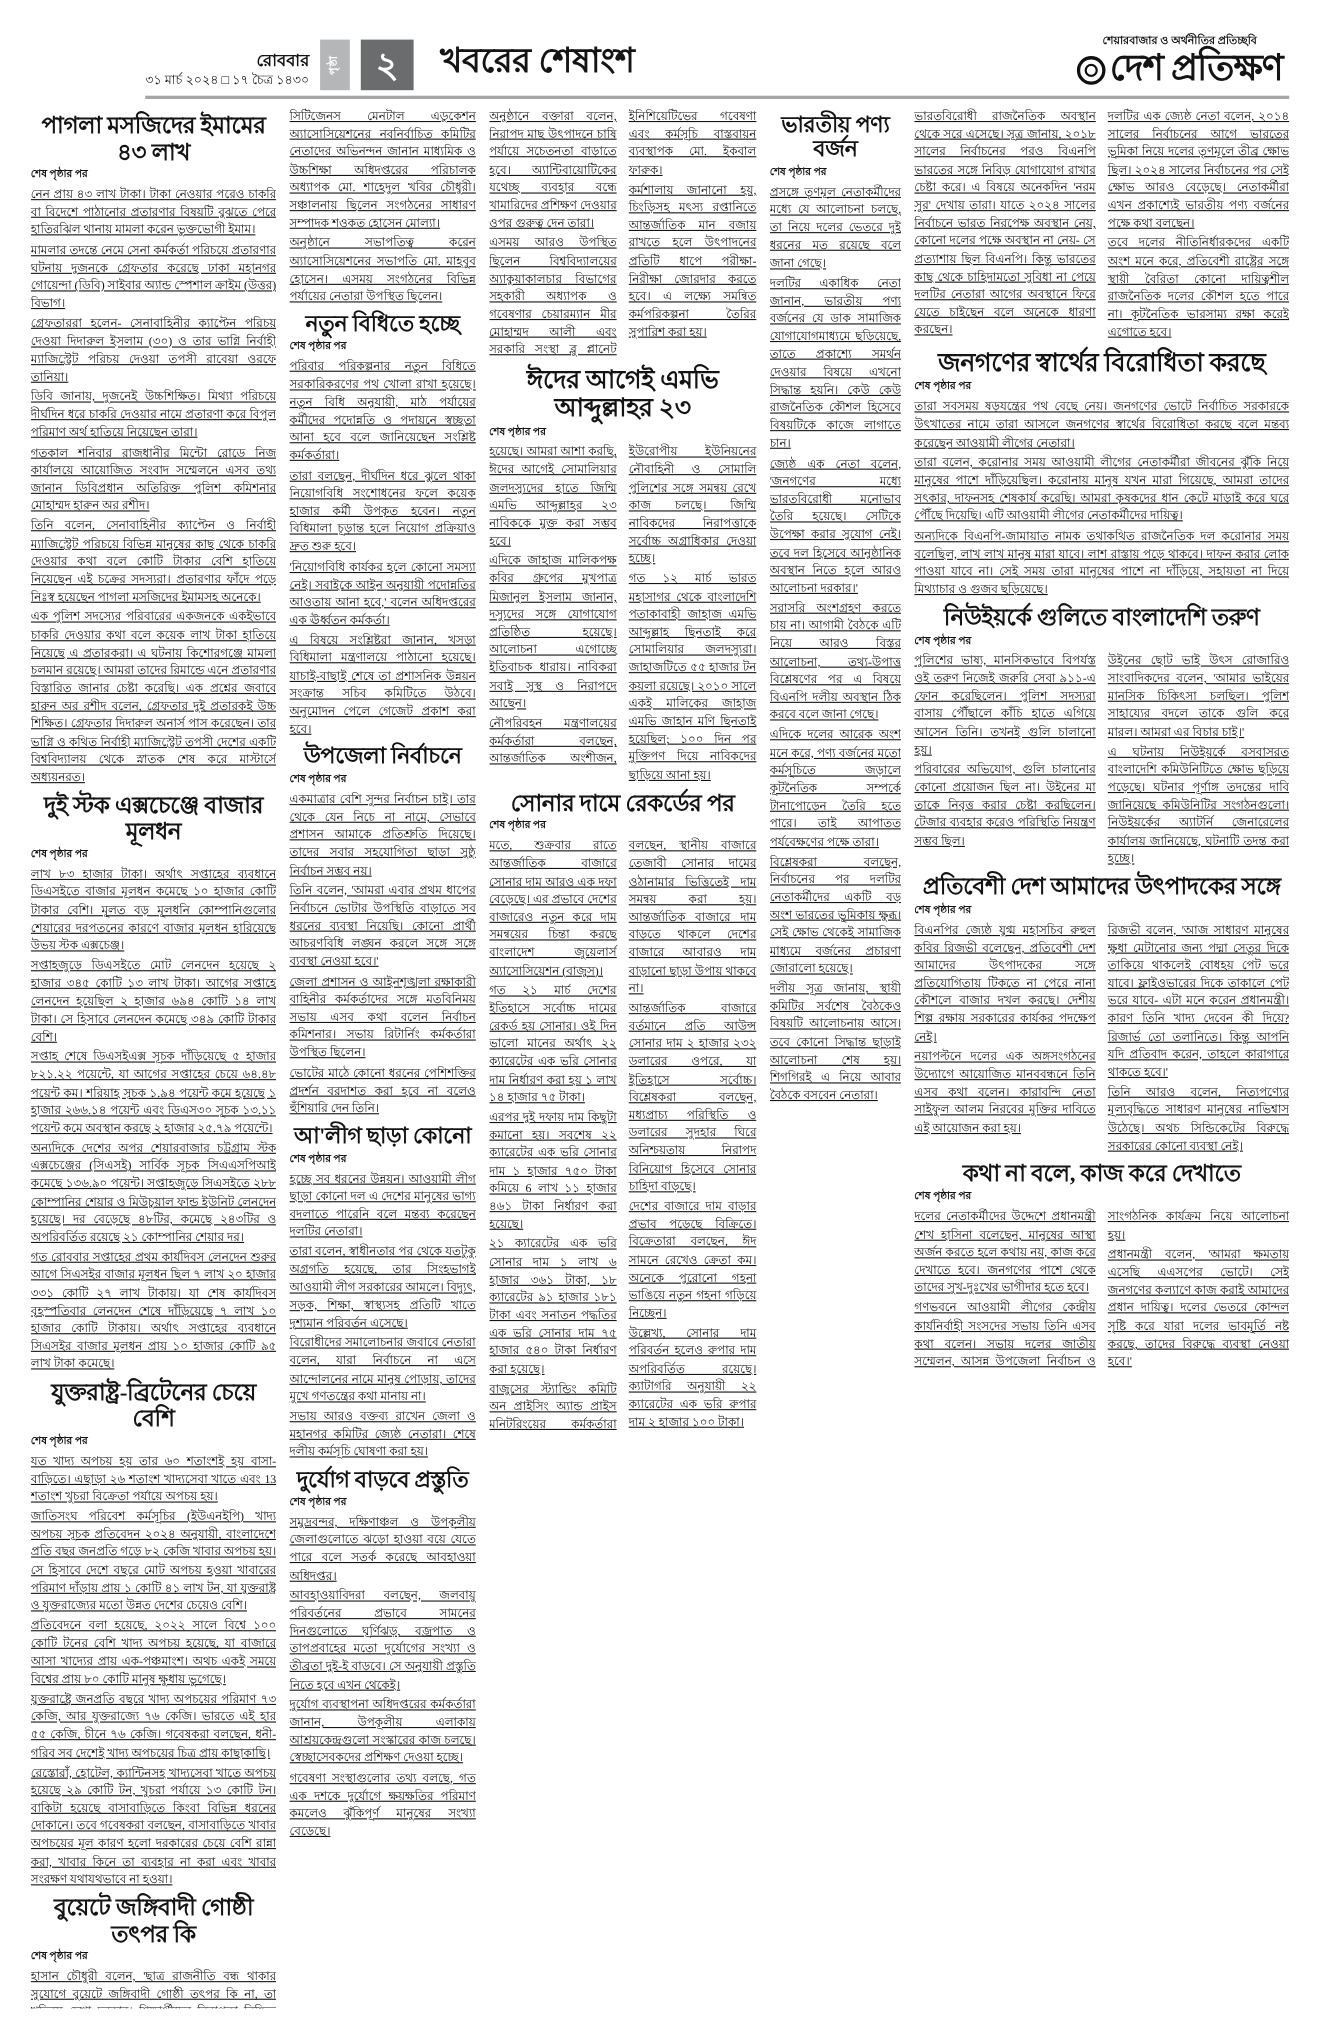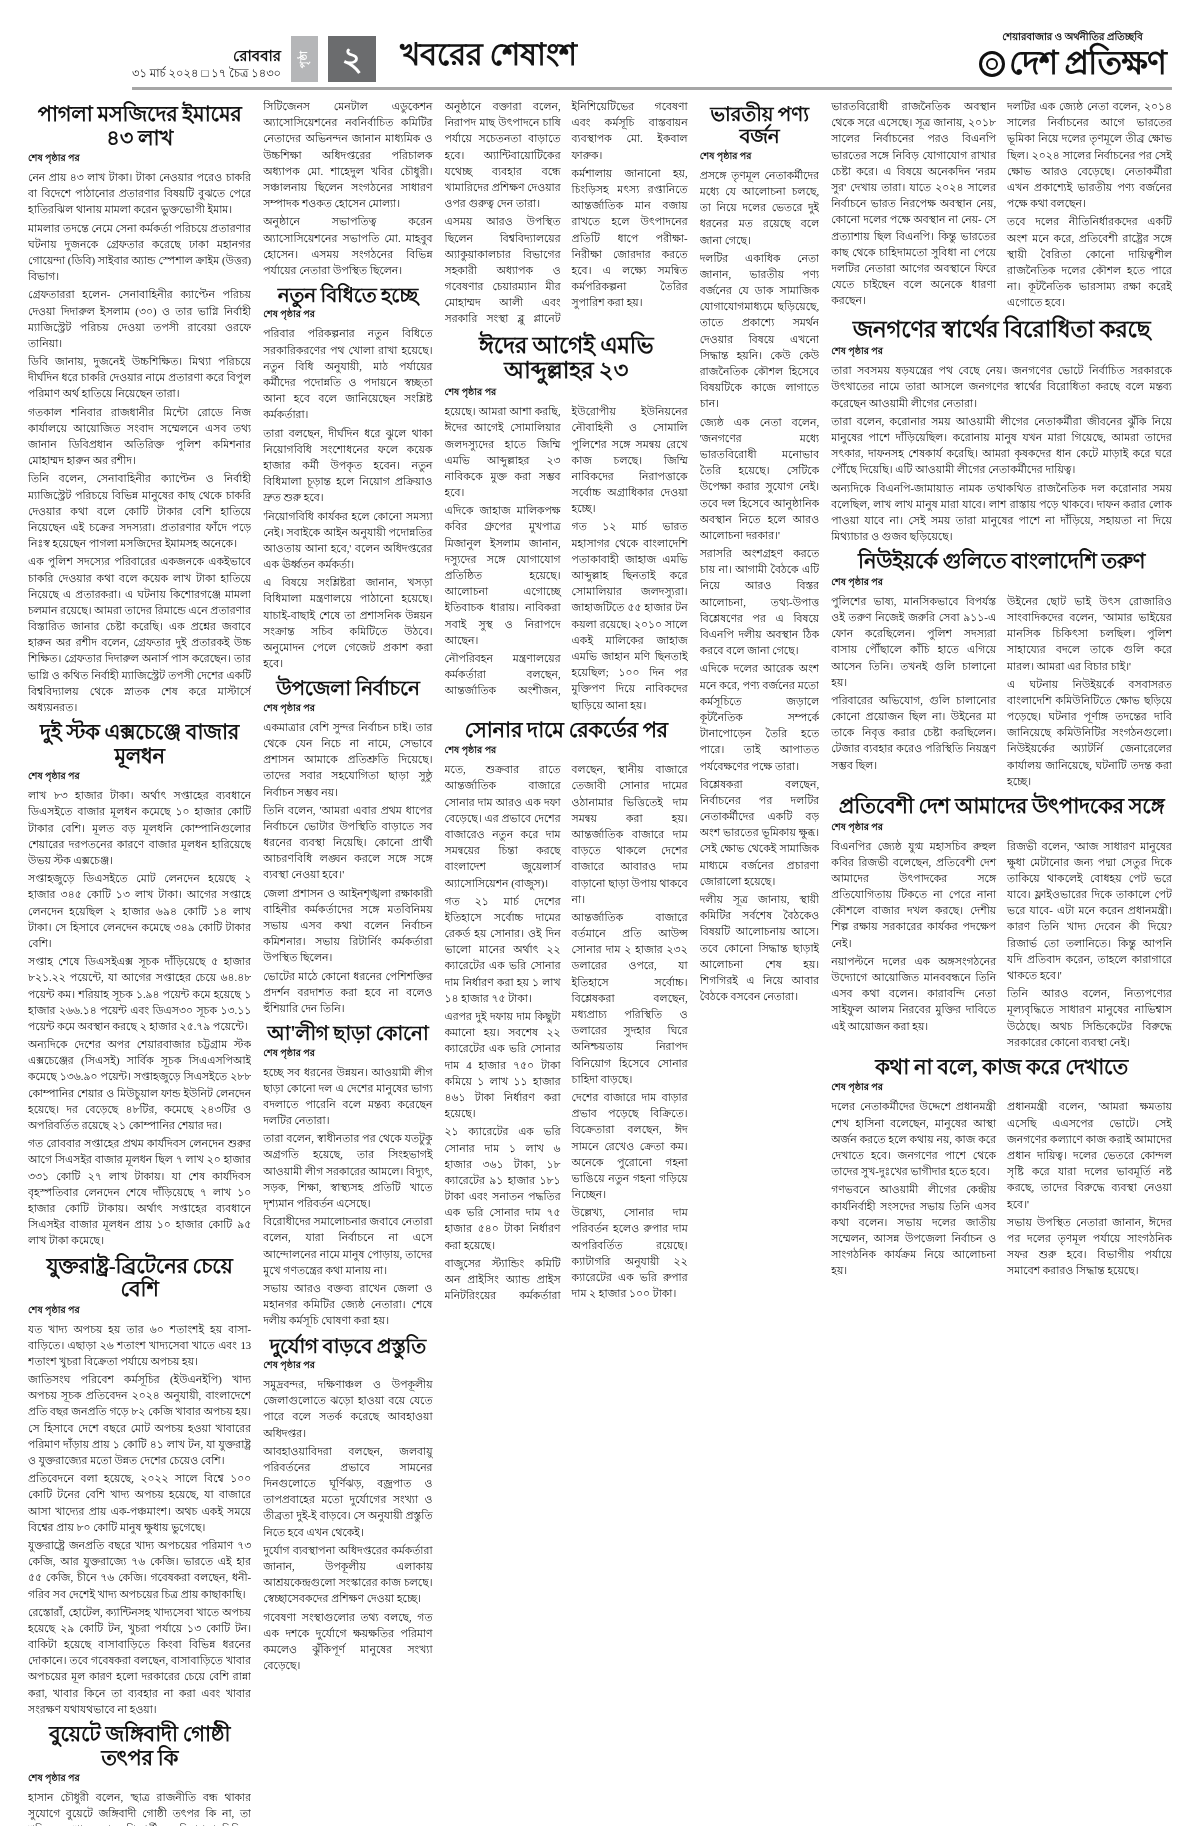--- a/index.html
+++ b/index.html
@@ -36,21 +36,21 @@
   .lane-3 { width:244px; }
   .lane-4 { width:120px; }
   .lane-5 { width:342px; }
   article { margin-bottom:6px; }
   .headline { text-align:center; font-weight:bold; line-height:1.12; margin:5px 0 1px; letter-spacing:-0.3px; }
   .size-lg { font-size:21px; }
   .size-md { font-size:20px; }
   .size-sm { font-size:20px; }
   .size-xl { font-size:23px; }
   .continued { text-align:left; font-size:9.5px; font-weight:bold; margin:0 0 3px; }
-  .body { font-size:10.8px; line-height:1.5; text-align:justify; }
+  .body { font-size:10.8px; line-height:1.5; text-align:justify;text-decoration:underline; }
   .body p { margin-bottom:2px; }
   .twocol { column-count:2; column-gap:11px; }
 </style>
 </head>
 <body>
 
 <div class="page">
 
   <div class="header">
     <div class="date-block">
@@ -186,21 +186,21 @@
             <p>নৌপরিবহন মন্ত্রণালয়ের কর্মকর্তারা বলছেন, আন্তর্জাতিক অংশীজন, ইউরোপীয় ইউনিয়নের নৌবাহিনী ও সোমালি পুলিশের সঙ্গে সমন্বয় রেখে কাজ চলছে। জিম্মি নাবিকদের নিরাপত্তাকে সর্বোচ্চ অগ্রাধিকার দেওয়া হচ্ছে।</p>
             <p>গত ১২ মার্চ ভারত মহাসাগর থেকে বাংলাদেশি পতাকাবাহী জাহাজ এমভি আব্দুল্লাহ ছিনতাই করে সোমালিয়ার জলদস্যুরা। জাহাজটিতে ৫৫ হাজার টন কয়লা রয়েছে। ২০১০ সালে একই মালিকের জাহাজ এমভি জাহান মণি ছিনতাই হয়েছিল; ১০০ দিন পর মুক্তিপণ দিয়ে নাবিকদের ছাড়িয়ে আনা হয়।</p>
           </div>
         </article>
         <article>
           <h2 class="headline size-lg">সোনার দামে রেকর্ডের পর</h2>
           <div class="continued">শেষ পৃষ্ঠার পর</div>
           <div class="body twocol">
             <p>মতে, শুক্রবার রাতে আন্তর্জাতিক বাজারে সোনার দাম আরও এক দফা বেড়েছে। এর প্রভাবে দেশের বাজারেও নতুন করে দাম সমন্বয়ের চিন্তা করছে বাংলাদেশ জুয়েলার্স অ্যাসোসিয়েশন (বাজুস)।</p>
             <p>গত ২১ মার্চ দেশের ইতিহাসে সর্বোচ্চ দামের রেকর্ড হয় সোনার। ওই দিন ভালো মানের অর্থাৎ ২২ ক্যারেটের এক ভরি সোনার দাম নির্ধারণ করা হয় ১ লাখ ১৪ হাজার ৭৫ টাকা।</p>
-            <p>এরপর দুই দফায় দাম কিছুটা কমানো হয়। সবশেষ ২২ ক্যারেটের এক ভরি সোনার দাম 4 হাজার ৭৫০ টাকা কমিয়ে ১ লাখ ১১ হাজার ৪৬১ টাকা নির্ধারণ করা হয়েছে।</p>
+            <p>এরপর দুই দফায় দাম কিছুটা কমানো হয়। সবশেষ ২২ ক্যারেটের এক ভরি সোনার দাম ১ হাজার ৭৫০ টাকা কমিয়ে 6 লাখ ১১ হাজার ৪৬১ টাকা নির্ধারণ করা হয়েছে।</p>
             <p>২১ ক্যারেটের এক ভরি সোনার দাম ১ লাখ ৬ হাজার ৩৬১ টাকা, ১৮ ক্যারেটের ৯১ হাজার ১৮১ টাকা এবং সনাতন পদ্ধতির এক ভরি সোনার দাম ৭৫ হাজার ৫৪০ টাকা নির্ধারণ করা হয়েছে।</p>
             <p>বাজুসের স্ট্যান্ডিং কমিটি অন প্রাইসিং অ্যান্ড প্রাইস মনিটরিংয়ের কর্মকর্তারা বলছেন, স্থানীয় বাজারে তেজাবী সোনার দামের ওঠানামার ভিত্তিতেই দাম সমন্বয় করা হয়। আন্তর্জাতিক বাজারে দাম বাড়তে থাকলে দেশের বাজারে আবারও দাম বাড়ানো ছাড়া উপায় থাকবে না।</p>
             <p>আন্তর্জাতিক বাজারে বর্তমানে প্রতি আউন্স সোনার দাম ২ হাজার ২৩২ ডলারের ওপরে, যা ইতিহাসে সর্বোচ্চ। বিশ্লেষকরা বলছেন, মধ্যপ্রাচ্য পরিস্থিতি ও ডলারের সুদহার ঘিরে অনিশ্চয়তায় নিরাপদ বিনিয়োগ হিসেবে সোনার চাহিদা বাড়ছে।</p>
             <p>দেশের বাজারে দাম বাড়ার প্রভাব পড়েছে বিক্রিতে। বিক্রেতারা বলছেন, ঈদ সামনে রেখেও ক্রেতা কম। অনেকে পুরোনো গহনা ভাঙিয়ে নতুন গহনা গড়িয়ে নিচ্ছেন।</p>
             <p>উল্লেখ্য, সোনার দাম পরিবর্তন হলেও রুপার দাম অপরিবর্তিত রয়েছে। ক্যাটাগরি অনুযায়ী ২২ ক্যারেটের এক ভরি রুপার দাম ২ হাজার ১০০ টাকা।</p>
           </div>
         </article>
       </div>
       <div class="lane lane-4">
         <article>
@@ -254,19 +254,18 @@
             <p>তিনি আরও বলেন, নিত্যপণ্যের মূল্যবৃদ্ধিতে সাধারণ মানুষের নাভিশ্বাস উঠেছে। অথচ সিন্ডিকেটের বিরুদ্ধে সরকারের কোনো ব্যবস্থা নেই।</p>
           </div>
         </article>
         <article>
           <h2 class="headline size-lg">কথা না বলে, কাজ করে দেখাতে</h2>
           <div class="continued">শেষ পৃষ্ঠার পর</div>
           <div class="body twocol">
             <p>দলের নেতাকর্মীদের উদ্দেশে প্রধানমন্ত্রী শেখ হাসিনা বলেছেন, মানুষের আস্থা অর্জন করতে হলে কথায় নয়, কাজ করে দেখাতে হবে। জনগণের পাশে থেকে তাদের সুখ-দুঃখের ভাগীদার হতে হবে।</p>
             <p>গণভবনে আওয়ামী লীগের কেন্দ্রীয় কার্যনির্বাহী সংসদের সভায় তিনি এসব কথা বলেন। সভায় দলের জাতীয় সম্মেলন, আসন্ন উপজেলা নির্বাচন ও সাংগঠনিক কার্যক্রম নিয়ে আলোচনা হয়।</p>
             <p>প্রধানমন্ত্রী বলেন, 'আমরা ক্ষমতায় এসেছি এএসপের ভোটে। সেই জনগণের কল্যাণে কাজ করাই আমাদের প্রধান দায়িত্ব। দলের ভেতরে কোন্দল সৃষ্টি করে যারা দলের ভাবমূর্তি নষ্ট করছে, তাদের বিরুদ্ধে ব্যবস্থা নেওয়া হবে।'</p>
-            <p>সভায় উপস্থিত নেতারা জানান, ঈদের পর দলের তৃণমূল পর্যায়ে সাংগঠনিক সফর শুরু হবে। বিভাগীয় পর্যায়ে সমাবেশ করারও সিদ্ধান্ত হয়েছে।</p>
           </div>
         </article>
       </div>
     </div>
 
 </div>
 
 </body></html>

